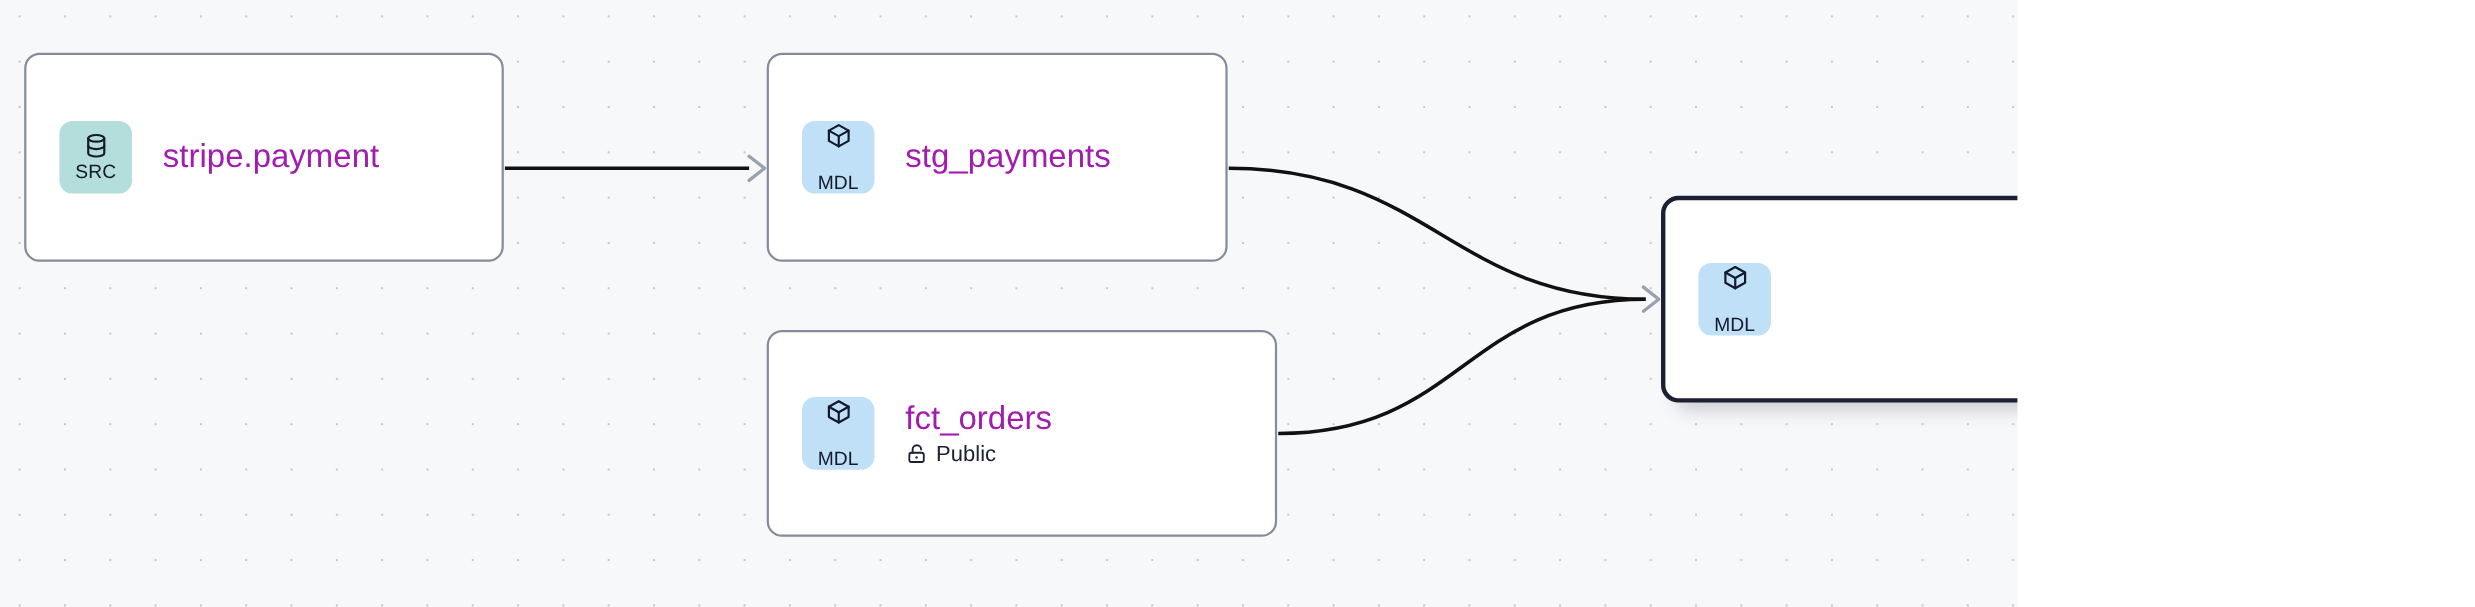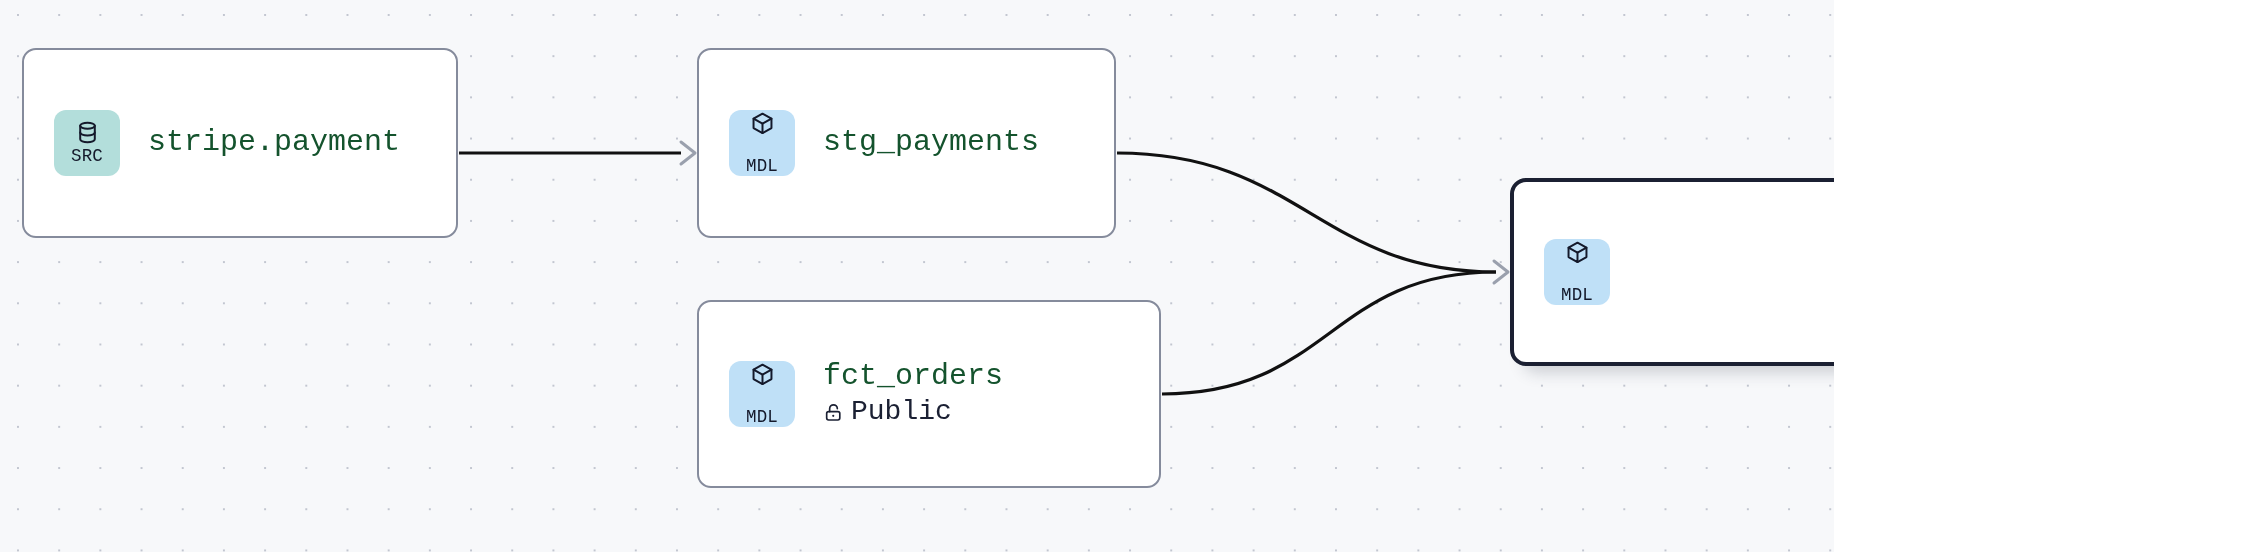--- a/index.html
+++ b/index.html
@@ -10,21 +10,21 @@
   }
   #canvas {
     position: relative;
     width: 1834px;
     height: 552px;
     overflow: hidden;
     background-color: #f7f8fa;
     background-image: radial-gradient(circle at 1px 1px, #c2c6d0 1.1px, transparent 1.2px);
     background-size: 41.2px 41.2px;
     background-position: 17px 14px;
-    font-family: Liberation Mono, monospace;
+    font-family: Liberation Sans, sans-serif;
     -webkit-font-smoothing: antialiased;
   }
 
   
   #edges {
     position: absolute;
     left: 0;
     top: 0;
     width: 2250px;
     height: 552px;
@@ -80,29 +80,29 @@
   .node-body {
     margin-left: 28px;
     display: flex;
     flex-direction: column;
     justify-content: center;
     gap: 4px;
   }
   .node-title {
     font-size: 30px;
     line-height: 1.12;
-    color: #14532d;
+    color: #a21caf;
     white-space: nowrap;
     text-align: center;
   }
   .node-sub {
     display: flex;
     align-items: center;
     gap: 7px;
-    font-size: 28px;
+    font-size: 20px;
     line-height: 1.1;
     color: #1b2033;
     white-space: nowrap;
   }
   .node-sub svg {
     display: block;
     width: 21px;
     height: 21px;
     flex: 0 0 auto;
   }

